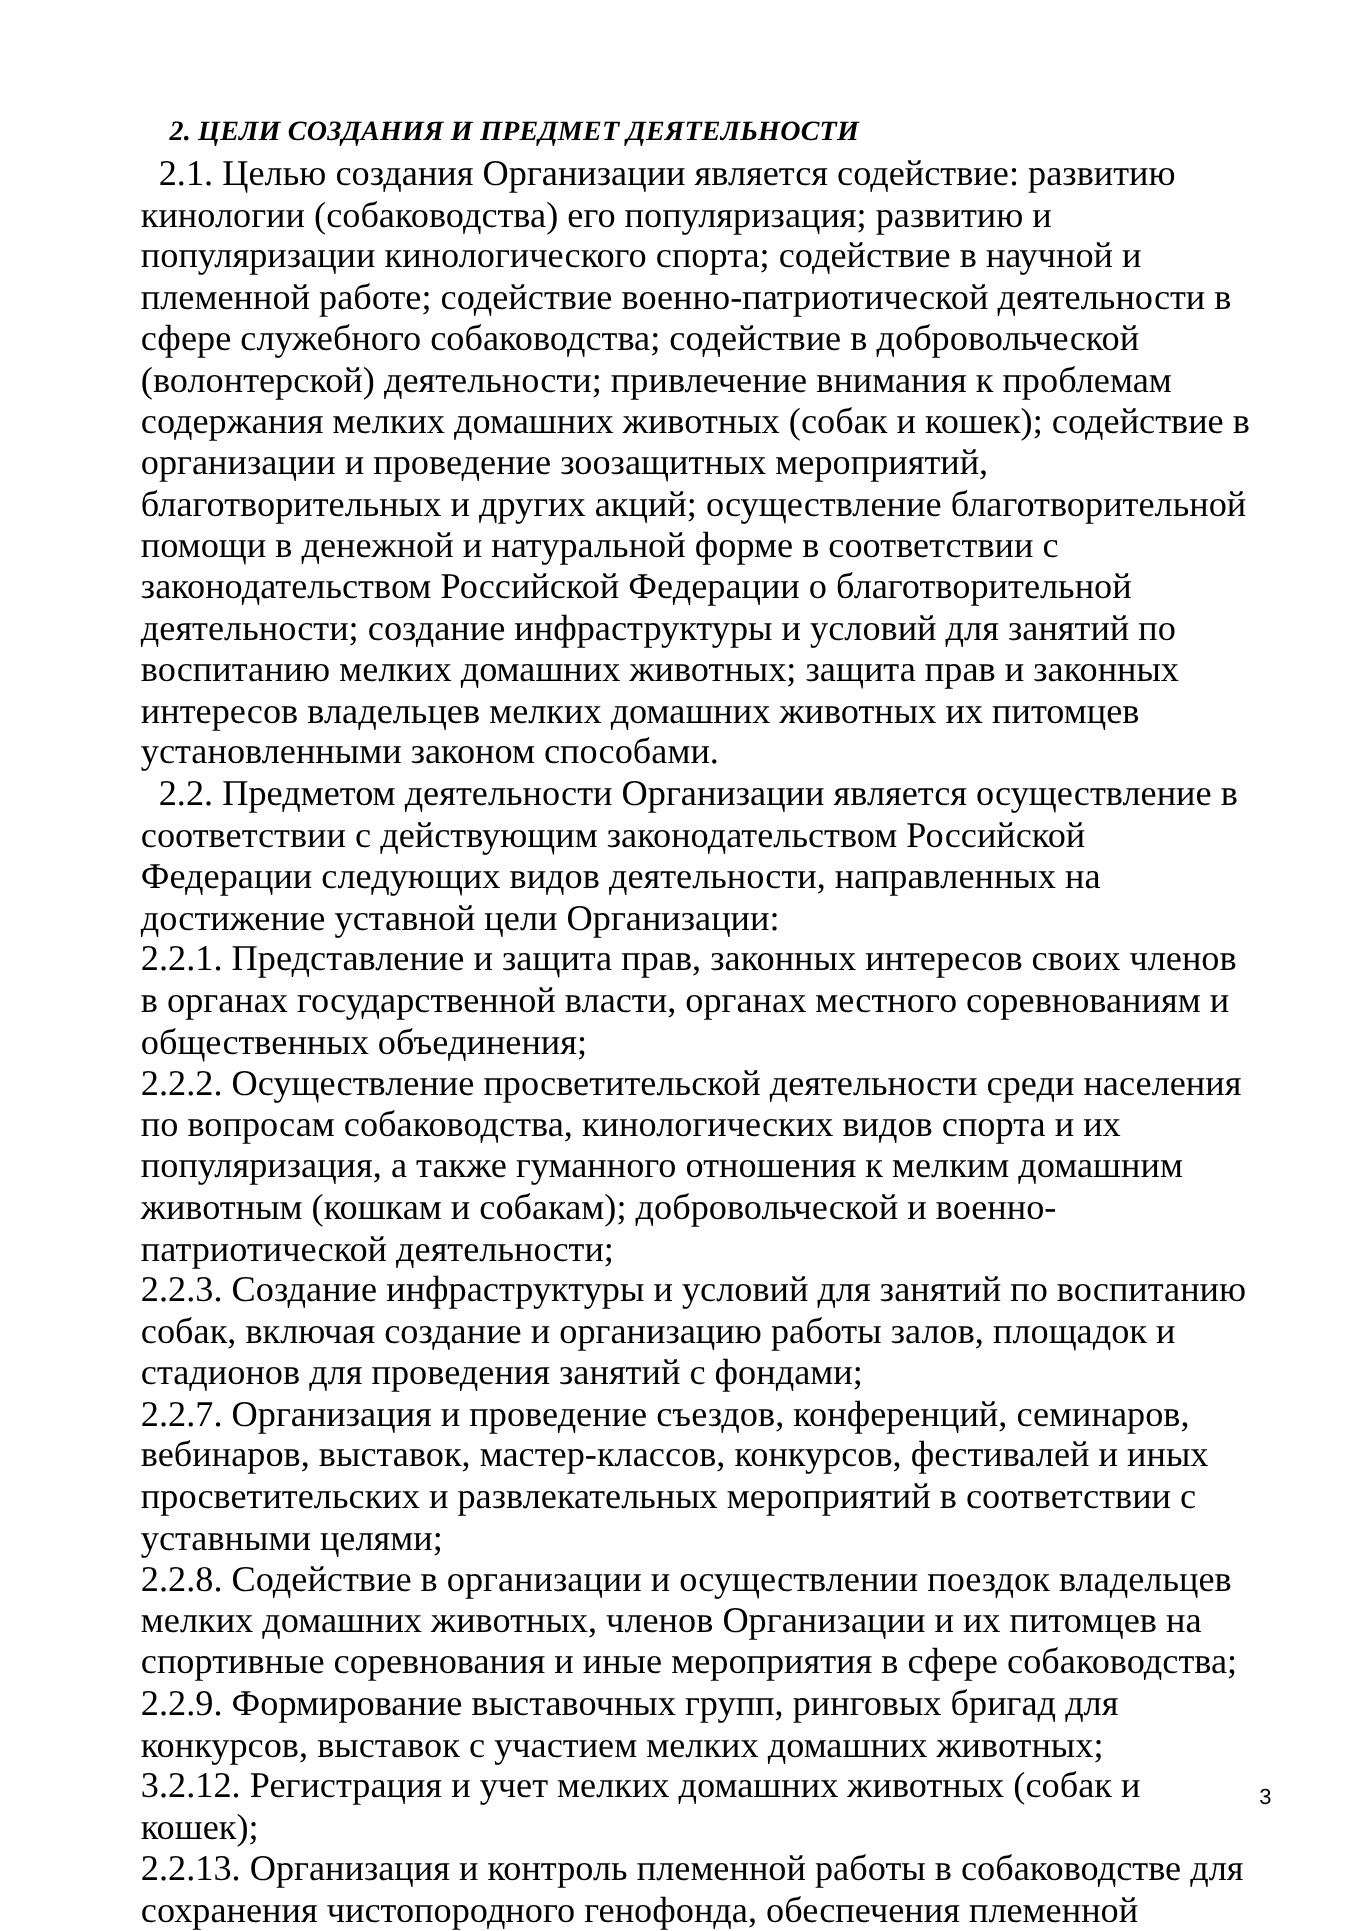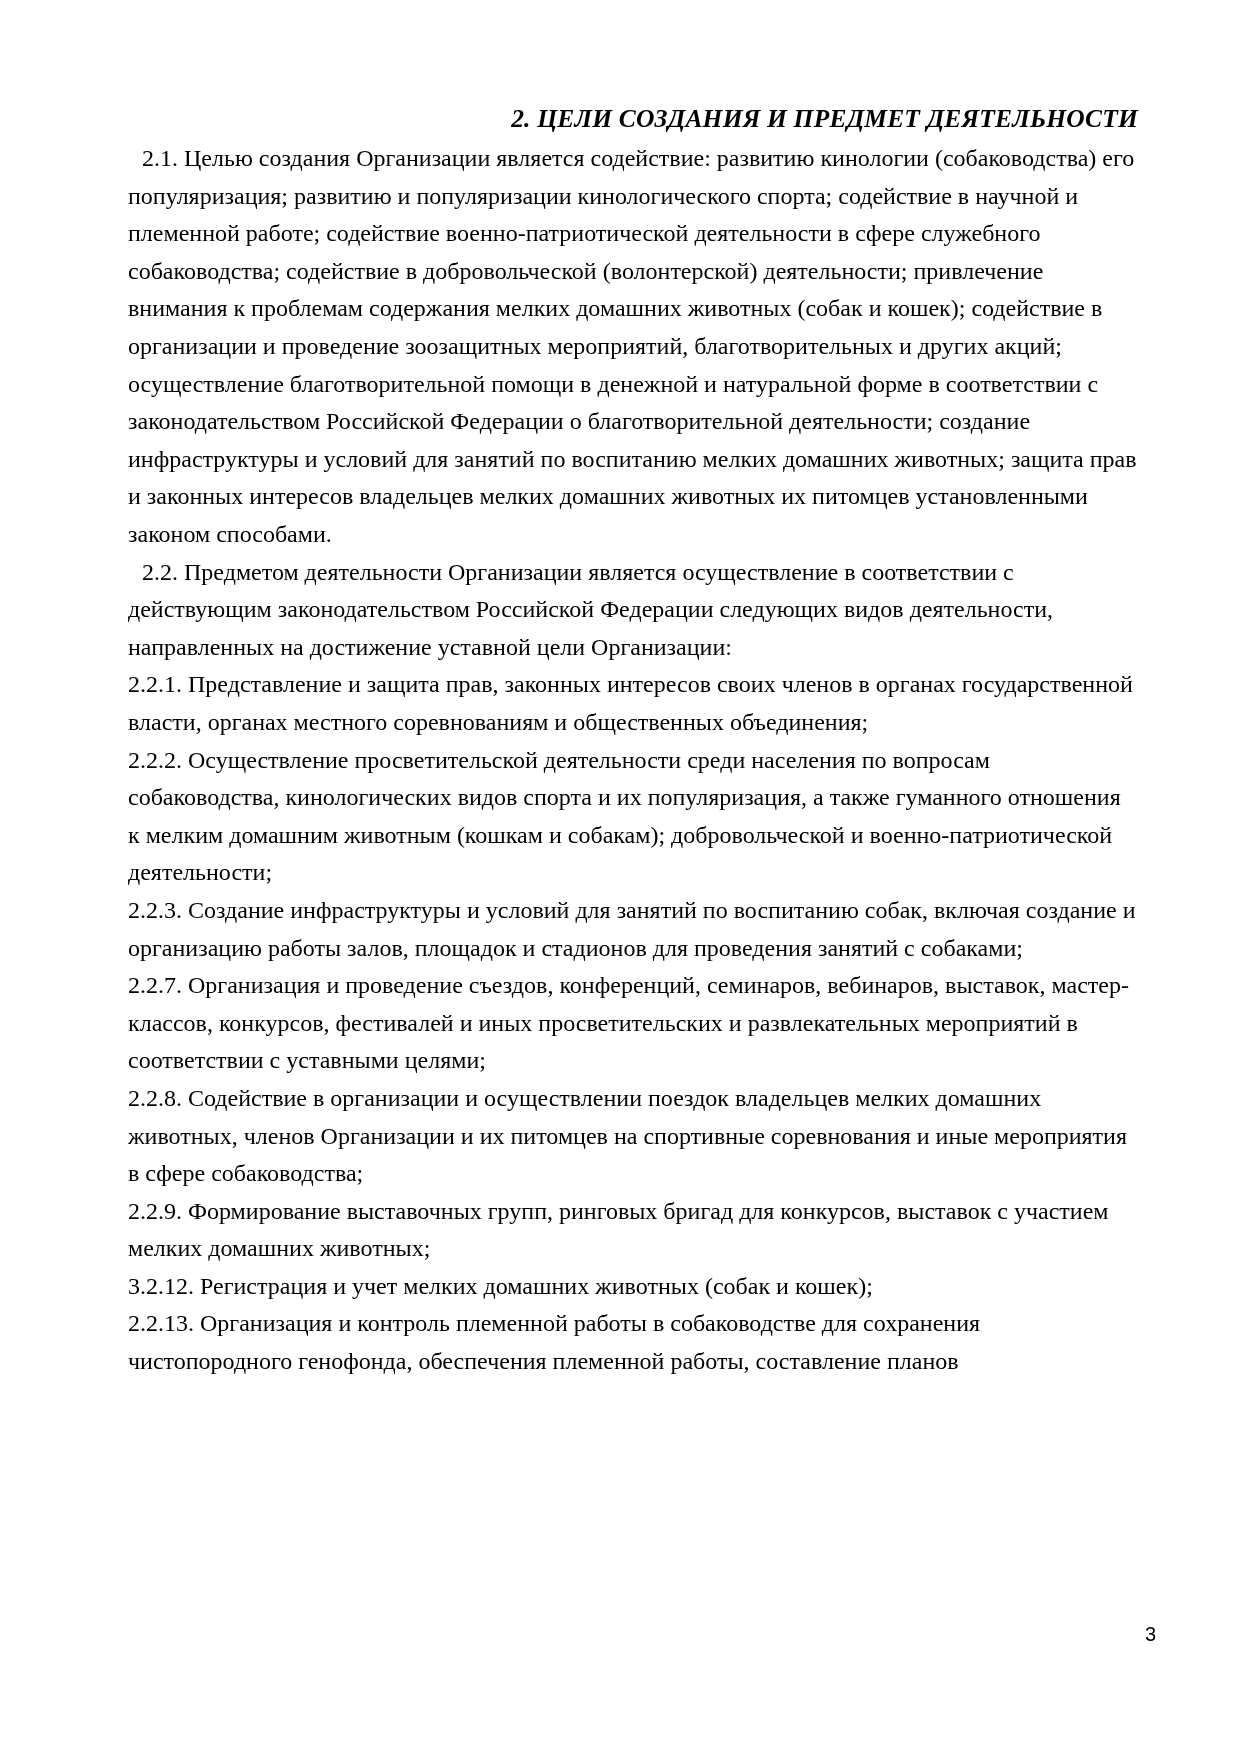--- a/index.html
+++ b/index.html
@@ -22,29 +22,29 @@
   .content {
     position: absolute;
     left: 128px;
     top: 104px;
     width: 1010px;
   }
   .doc-title {
     font-size: 25.5px;
     font-weight: bold;
     font-style: italic;
-    text-align: right;
+    text-align: left;
     letter-spacing: 0.2px;
     line-height: 1.18;
     margin: 0 0 6px 0;
     padding-left: 26px;
     white-space: nowrap;
   }
   .para {
-    font-size: 24px;
+    font-size: 33px;
     line-height: 37.6px;
     text-align: left;
     margin: 0;
     white-space: pre-wrap;
     word-spacing: 0px;
   }
   .para.indent-sm {
     text-indent: 8px;
   }
   .page-number {
@@ -66,21 +66,21 @@
 
   <div class="content">
 
     <h1 class="doc-title">2. ЦЕЛИ СОЗДАНИЯ И ПРЕДМЕТ ДЕЯТЕЛЬНОСТИ</h1>
 
     <div id="paragraphs">
         <p class="para indent-sm"> 2.1. Целью создания Организации является содействие: развитию кинологии (собаководства) его популяризация; развитию и популяризации кинологического спорта; содействие в научной и племенной работе; содействие военно-патриотической деятельности в сфере служебного собаководства; содействие в добровольческой (волонтерской) деятельности; привлечение внимания к проблемам содержания мелких домашних животных (собак и кошек); содействие в организации и проведение зоозащитных мероприятий, благотворительных и других акций; осуществление благотворительной помощи в денежной и натуральной форме в соответствии с законодательством Российской Федерации о благотворительной деятельности; создание инфраструктуры и условий для занятий по воспитанию мелких домашних животных; защита прав и законных интересов владельцев мелких домашних животных их питомцев установленными законом способами.</p>
         <p class="para indent-sm"> 2.2. Предметом деятельности Организации является осуществление в соответствии с действующим законодательством Российской Федерации следующих видов деятельности, направленных на достижение уставной цели Организации:</p>
         <p class="para">2.2.1. Представление и защита прав, законных интересов своих членов в органах государственной власти, органах местного соревнованиям и общественных объединения;</p>
         <p class="para">2.2.2. Осуществление просветительской деятельности среди населения по вопросам собаководства, кинологических видов спорта и их популяризация, а также гуманного отношения к мелким домашним животным (кошкам и собакам); добровольческой и военно-патриотической деятельности;</p>
-        <p class="para">2.2.3. Создание инфраструктуры и условий для занятий по воспитанию собак, включая создание и организацию работы залов, площадок и стадионов для проведения занятий с собаками;</p>
+        <p class="para">2.2.3. Создание инфраструктуры и условий для занятий по воспитанию собак, включая создание и организацию работы залов, площадок и стадионов для проведения занятий с фондами;</p>
         <p class="para">2.2.7. Организация и проведение съездов, конференций, семинаров, вебинаров, выставок, мастер-классов, конкурсов, фестивалей и иных просветительских и развлекательных мероприятий в соответствии с уставными целями;</p>
         <p class="para">2.2.8. Содействие в организации и осуществлении поездок владельцев мелких домашних животных, членов Организации и их питомцев на спортивные соревнования и иные мероприятия в сфере собаководства;</p>
         <p class="para">2.2.9. Формирование выставочных групп, ринговых бригад для конкурсов, выставок с участием мелких домашних животных;</p>
         <p class="para">3.2.12. Регистрация и учет мелких домашних животных (собак и кошек);</p>
         <p class="para">2.2.13. Организация и контроль племенной работы в собаководстве для сохранения чистопородного генофонда, обеспечения племенной работы, составление планов</p>
       </div>
 
   </div>
 
   <div class="page-number">3</div>

